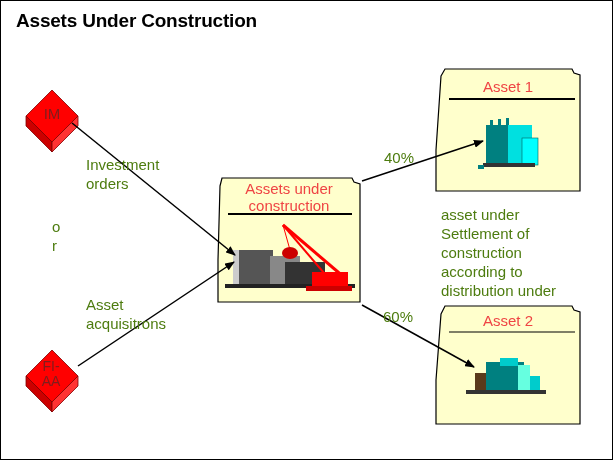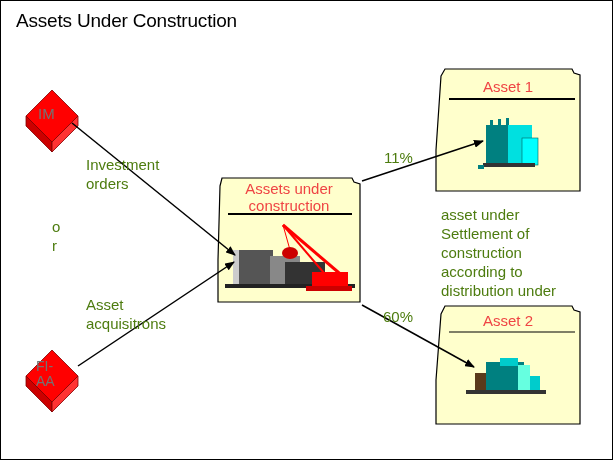--- a/index.html
+++ b/index.html
@@ -1,22 +1,22 @@
 <!DOCTYPE html>
 <html><head>
 <meta charset="utf-8">
 <style>
   html, body { margin:0; padding:0; background:#fff; }
   body { width:613px; height:460px; position:relative; overflow:hidden; font-family:"Liberation Sans", sans-serif; }
   .frame { position:absolute; left:0; top:0; width:611px; height:458px; border:1px solid #000; background:#fff; }
-  .title { position:absolute; left:16px; top:10px; font-size:19px; font-weight:normal; color:#000; letter-spacing:-0.2px; }
+  .title { position:absolute; left:16px; top:10px; font-size:19px; font-weight:bold; color:#000; letter-spacing:-0.2px; }
   .lbl { position:absolute; font-size:15px; color:#4d7c0f; line-height:19px; }
   svg.overlay { position:absolute; left:0; top:0; }
   .card-title { position:absolute; left:0; right:0; text-align:center; font-size:15px; line-height:17px; color:#ef4444; }
-  .diamond-label { position:absolute; font-size:14px; color:#737373; line-height:15px; }
+  .diamond-label { position:absolute; font-size:14px; color:#7f1d1d; text-align:center; line-height:15px; }
 </style>
 </head>
 <body>
 
 <div class="frame"></div>
 <div class="title">Assets Under Construction</div>
 
 <svg class="overlay" width="613" height="460">
   <defs>
     <marker id="arr" markerWidth="10" markerHeight="8" refX="9" refY="4" orient="auto" markerUnits="userSpaceOnUse">
@@ -109,21 +109,21 @@
 </div>
 
 <div class="card-title" style="left:218px;right:auto;width:142px;top:180px;">
   <div>Assets under</div>
   <div>construction</div>
 </div>
 
 <div class="card-title" style="left:436px;right:auto;width:144px;top:78px;">Asset 1</div>
 <div class="card-title" style="left:436px;right:auto;width:144px;top:312px;">Asset 2</div>
 
-<div class="lbl" style="left:384px;top:148px;">11%</div>
+<div class="lbl" style="left:384px;top:148px;">40%</div>
 <div class="lbl" style="left:383px;top:307px;">60%</div>
 
 <div class="lbl" style="left:441px;top:205px;">
   <div>asset under</div>
   <div>Settlement of</div>
   <div>construction</div>
   <div>according to</div>
   <div>distribution under</div>
 </div>
 

